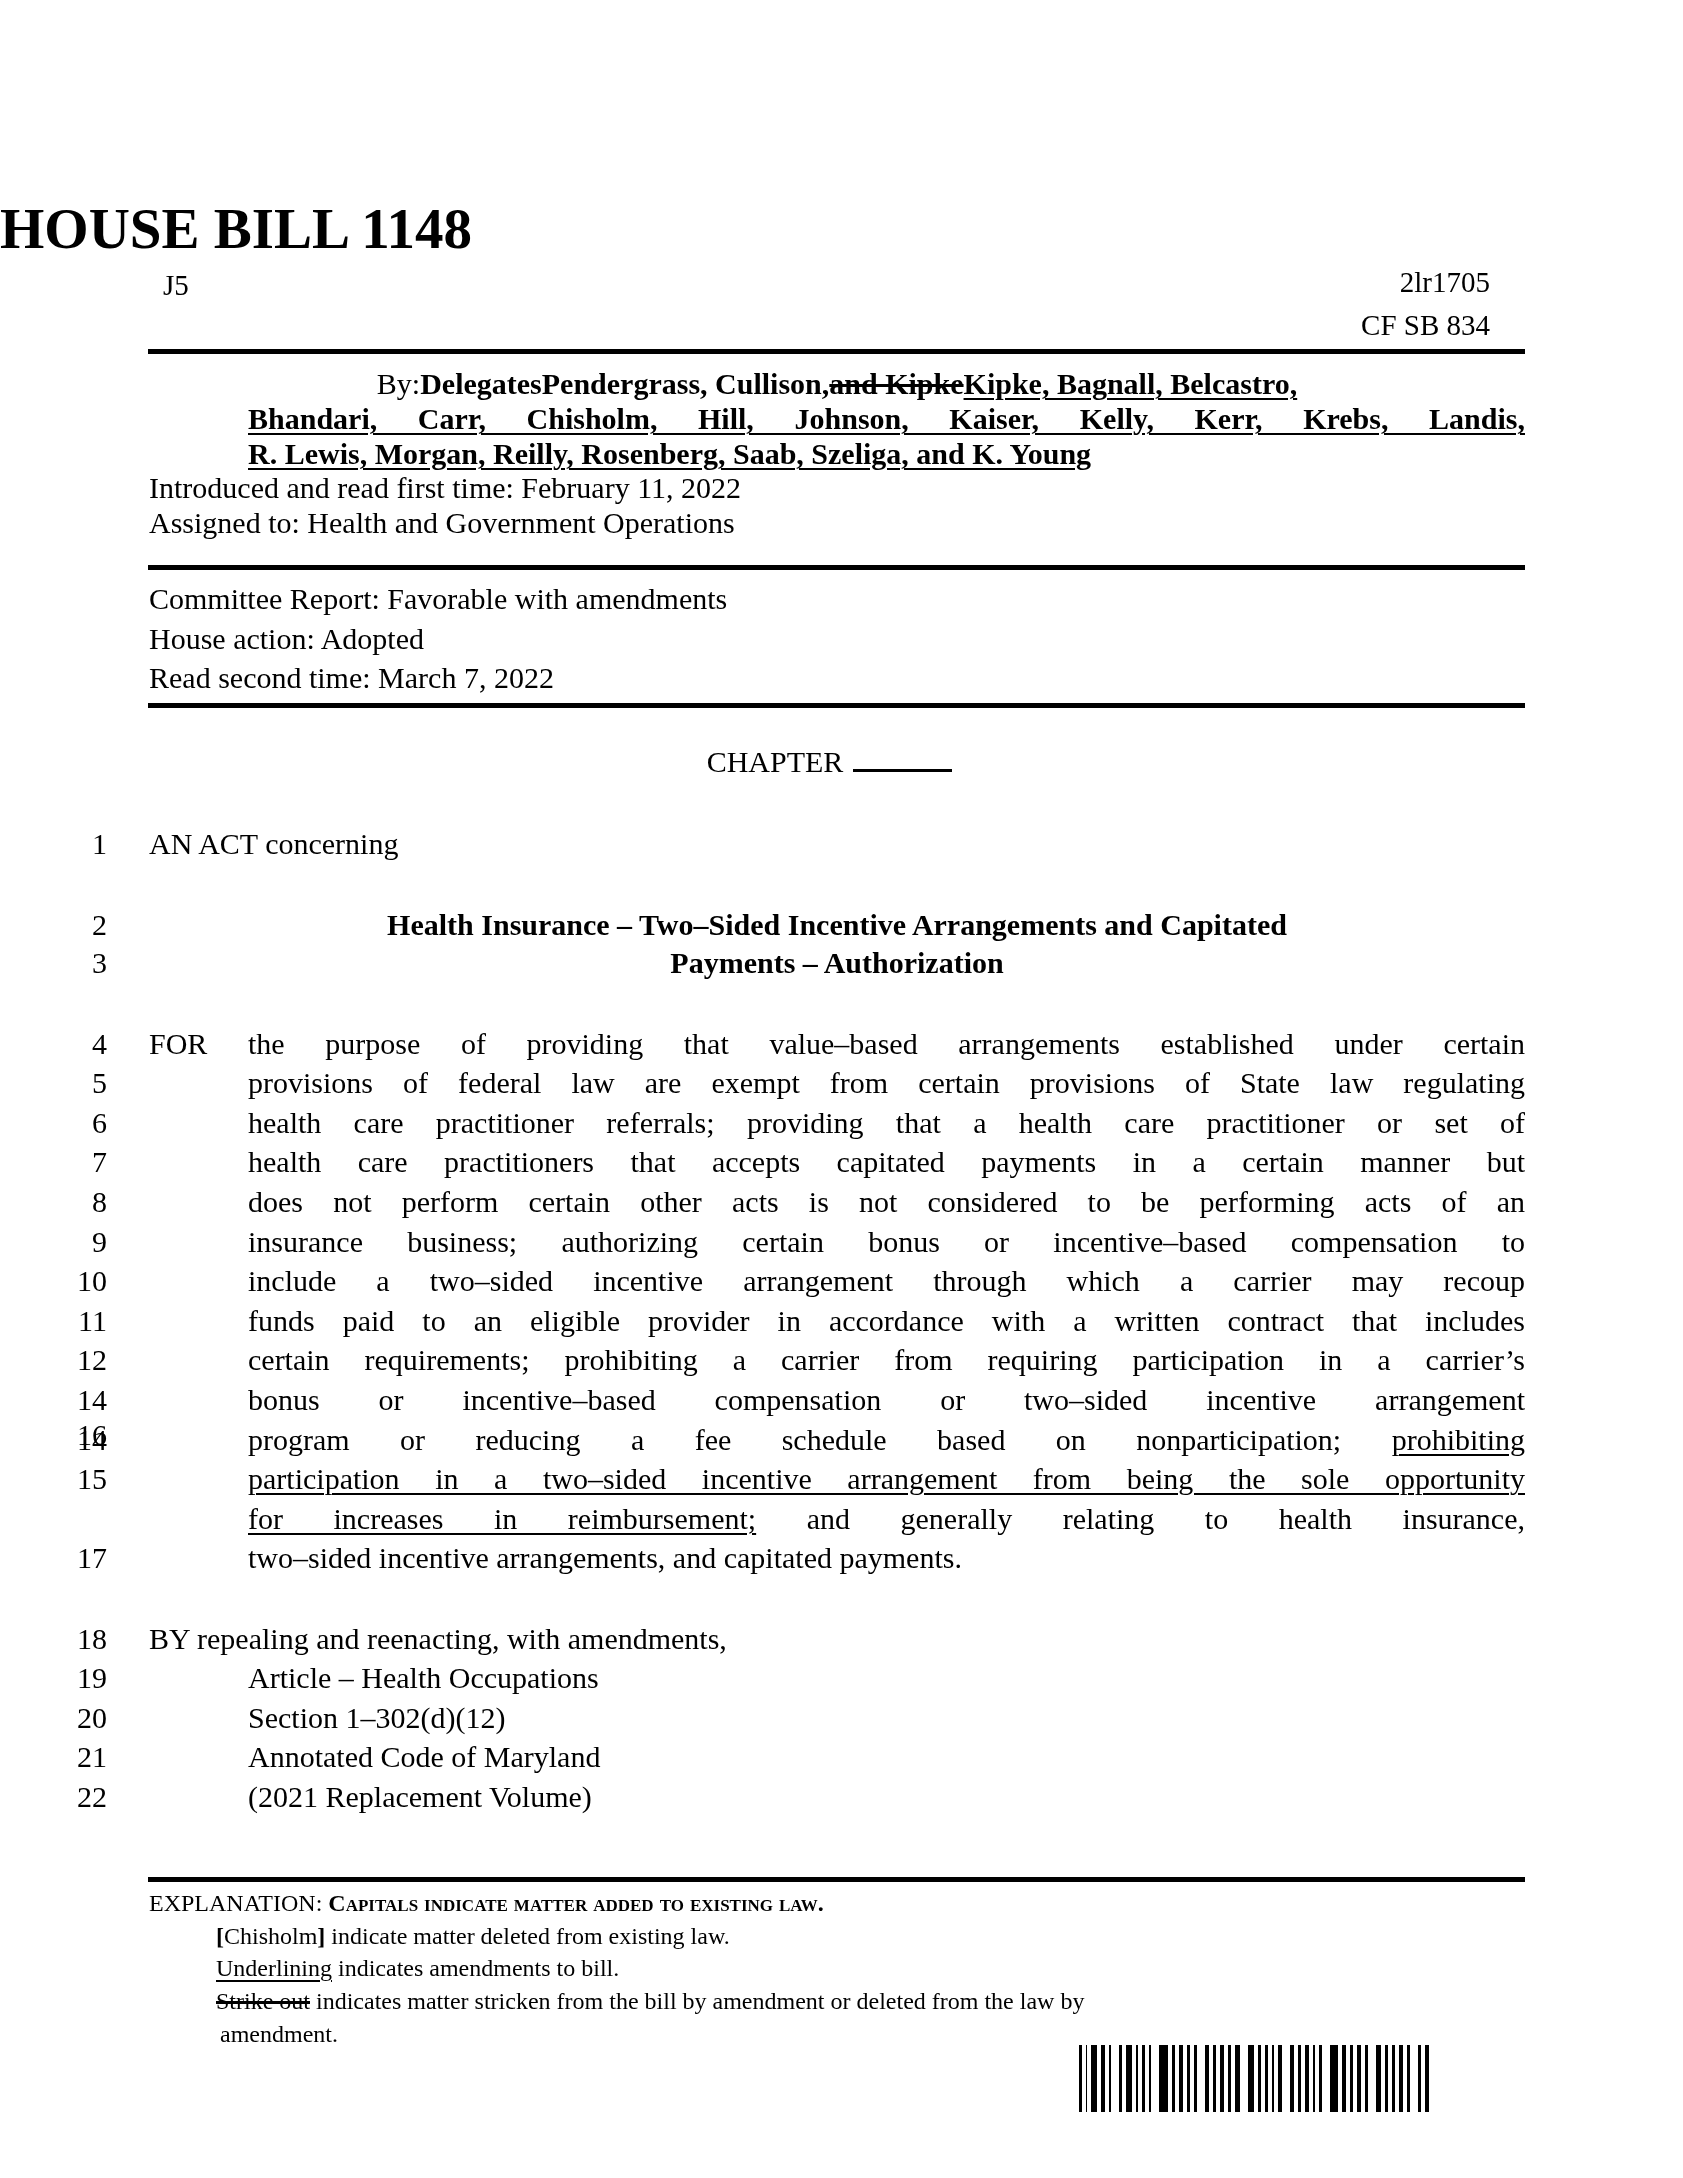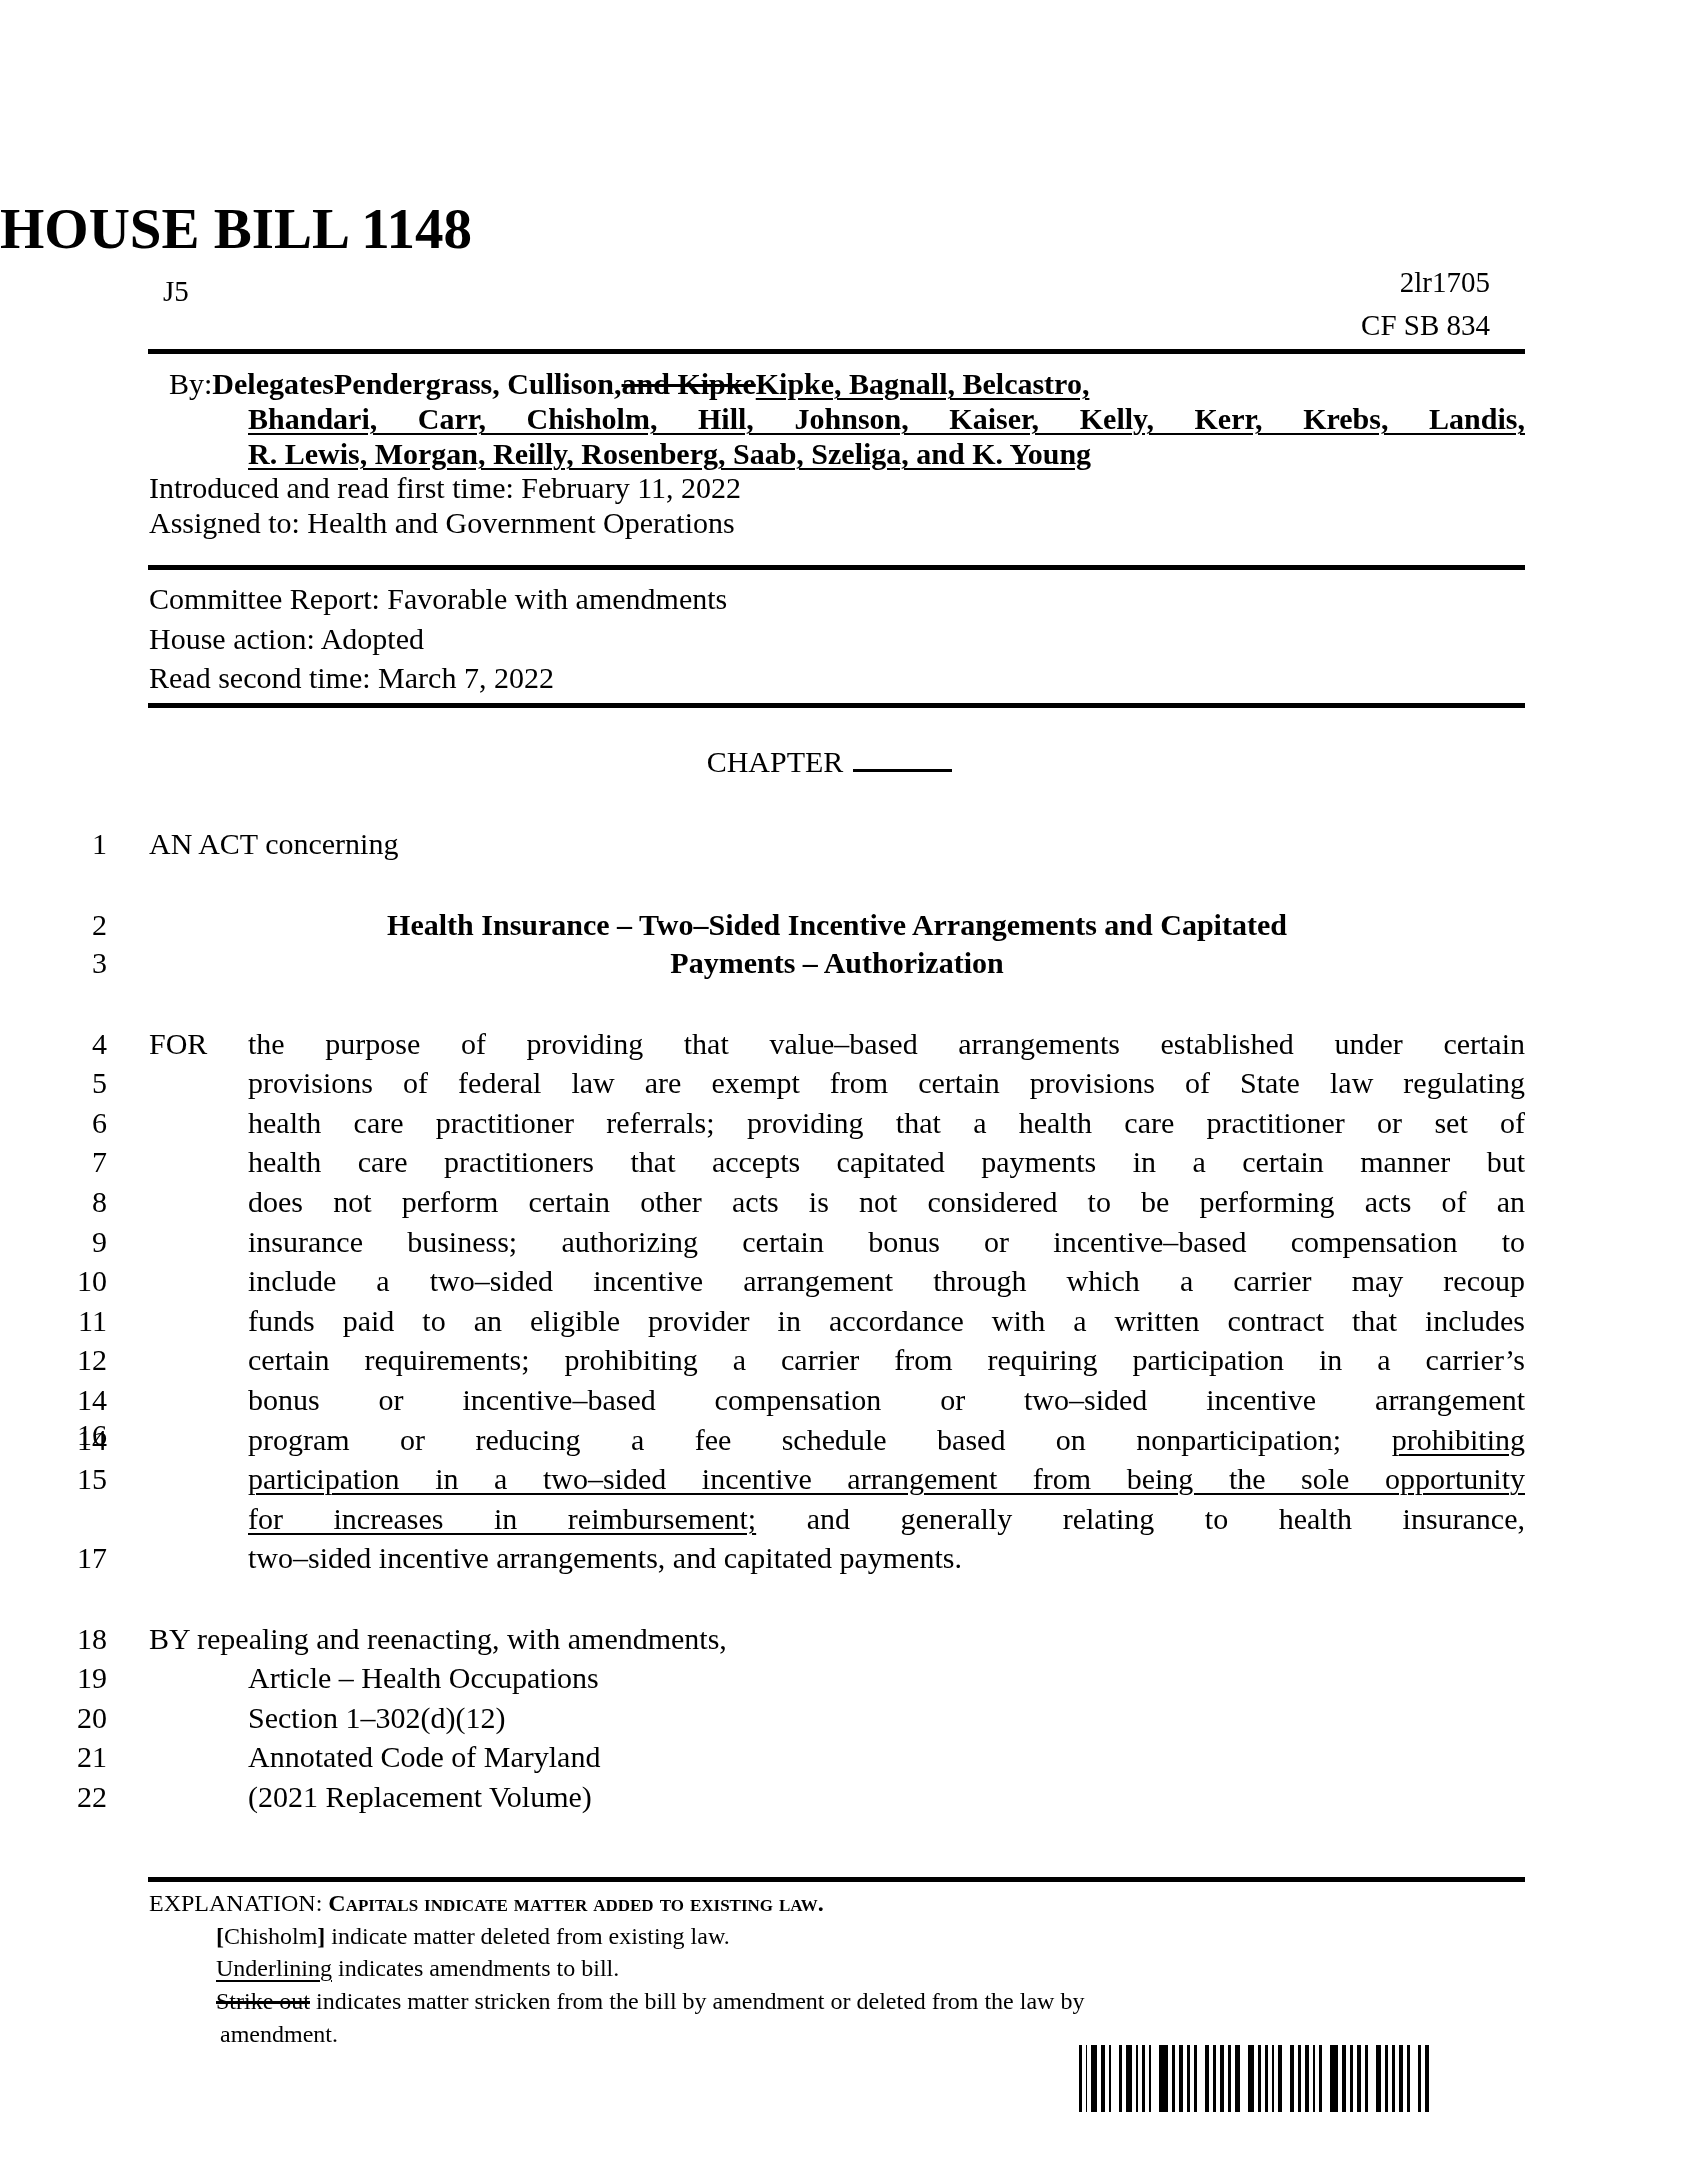--- a/index.html
+++ b/index.html
@@ -1,20 +1,20 @@
 <!DOCTYPE html>
 <html><head>
 <meta charset="utf-8">
 <style>
   html, body { margin: 0; padding: 0; background: #ffffff; }
   body { width: 1683px; height: 2178px; position: relative; overflow: hidden;
          font-family: "Liberation Serif", "DejaVu Serif", serif; color: #000; }
   .abs { position: absolute; white-space: nowrap; }
   .title { left: 0; width: 1659px; text-align: left; top: 196px; font-size: 57px; font-weight: bold; line-height: 65px; }
-  .code-left { left: 163px; top: 274px; font-size: 29px; line-height: 34px; }
+  .code-left { left: 163px; top: 268px; font-size: 29px; line-height: 34px; }
   .code-right { right: 193px; font-size: 29px; line-height: 34px; text-align: right; }
   .rule { position: absolute; left: 148px; width: 1377px; height: 5px; background: #000; }
   .hdr { left: 149px; font-size: 30px; line-height: 35px; }
   .hdr-ind { left: 248px; font-size: 30px; line-height: 35px; }
   .sponsor { font-weight: bold; }
   .u { text-decoration: underline; text-decoration-thickness: 2px; text-underline-offset: 4px; }
   .s { text-decoration: line-through; text-decoration-thickness: 3px; }
   .chapter { left: 0; width: 1659px; text-align: center; top: 743px; font-size: 30px; line-height: 36px; }
   .blank { display: inline-block; width: 99px; border-bottom: 3px solid #000; height: 26px; vertical-align: baseline; margin-left: 10px; }
   .ln { position: absolute; left: 59px; width: 48px; text-align: right; font-size: 30px; line-height: 40px; }
@@ -33,21 +33,21 @@
 </head>
 <body>
 
 <div class="abs title">HOUSE BILL 1148</div>
 <div class="abs code-left">J5</div>
 <div class="abs code-right" style="top:265px;">2lr1705</div>
 <div class="abs code-right" style="top:308px;">CF SB 834</div>
 
 <div class="rule" style="top:349px;"></div>
 
-<div class="abs hdr" style="top:366px; width:1376px; display:flex; justify-content:flex-start;margin-left:20px;">
+<div class="abs hdr" style="top:366px; width:1376px; display:flex; justify-content:center;">
   <span>By:</span>
   <span class="sponsor">Delegates</span>
   <span class="sponsor">Pendergrass, Cullison,</span>
   <span class="sponsor s">and Kipke</span>
   <span class="sponsor u">Kipke, Bagnall, Belcastro,</span>
 </div>
 <div class="abs hdr-ind sponsor" style="top:401px; width:1277px; text-align:justify; text-align-last:justify; white-space:normal;">
   <span class="u">Bhandari, Carr, Chisholm, Hill, Johnson, Kaiser, Kelly, Kerr, Krebs, Landis,</span>
 </div>
 <div class="abs hdr-ind sponsor" style="top:436px;">

